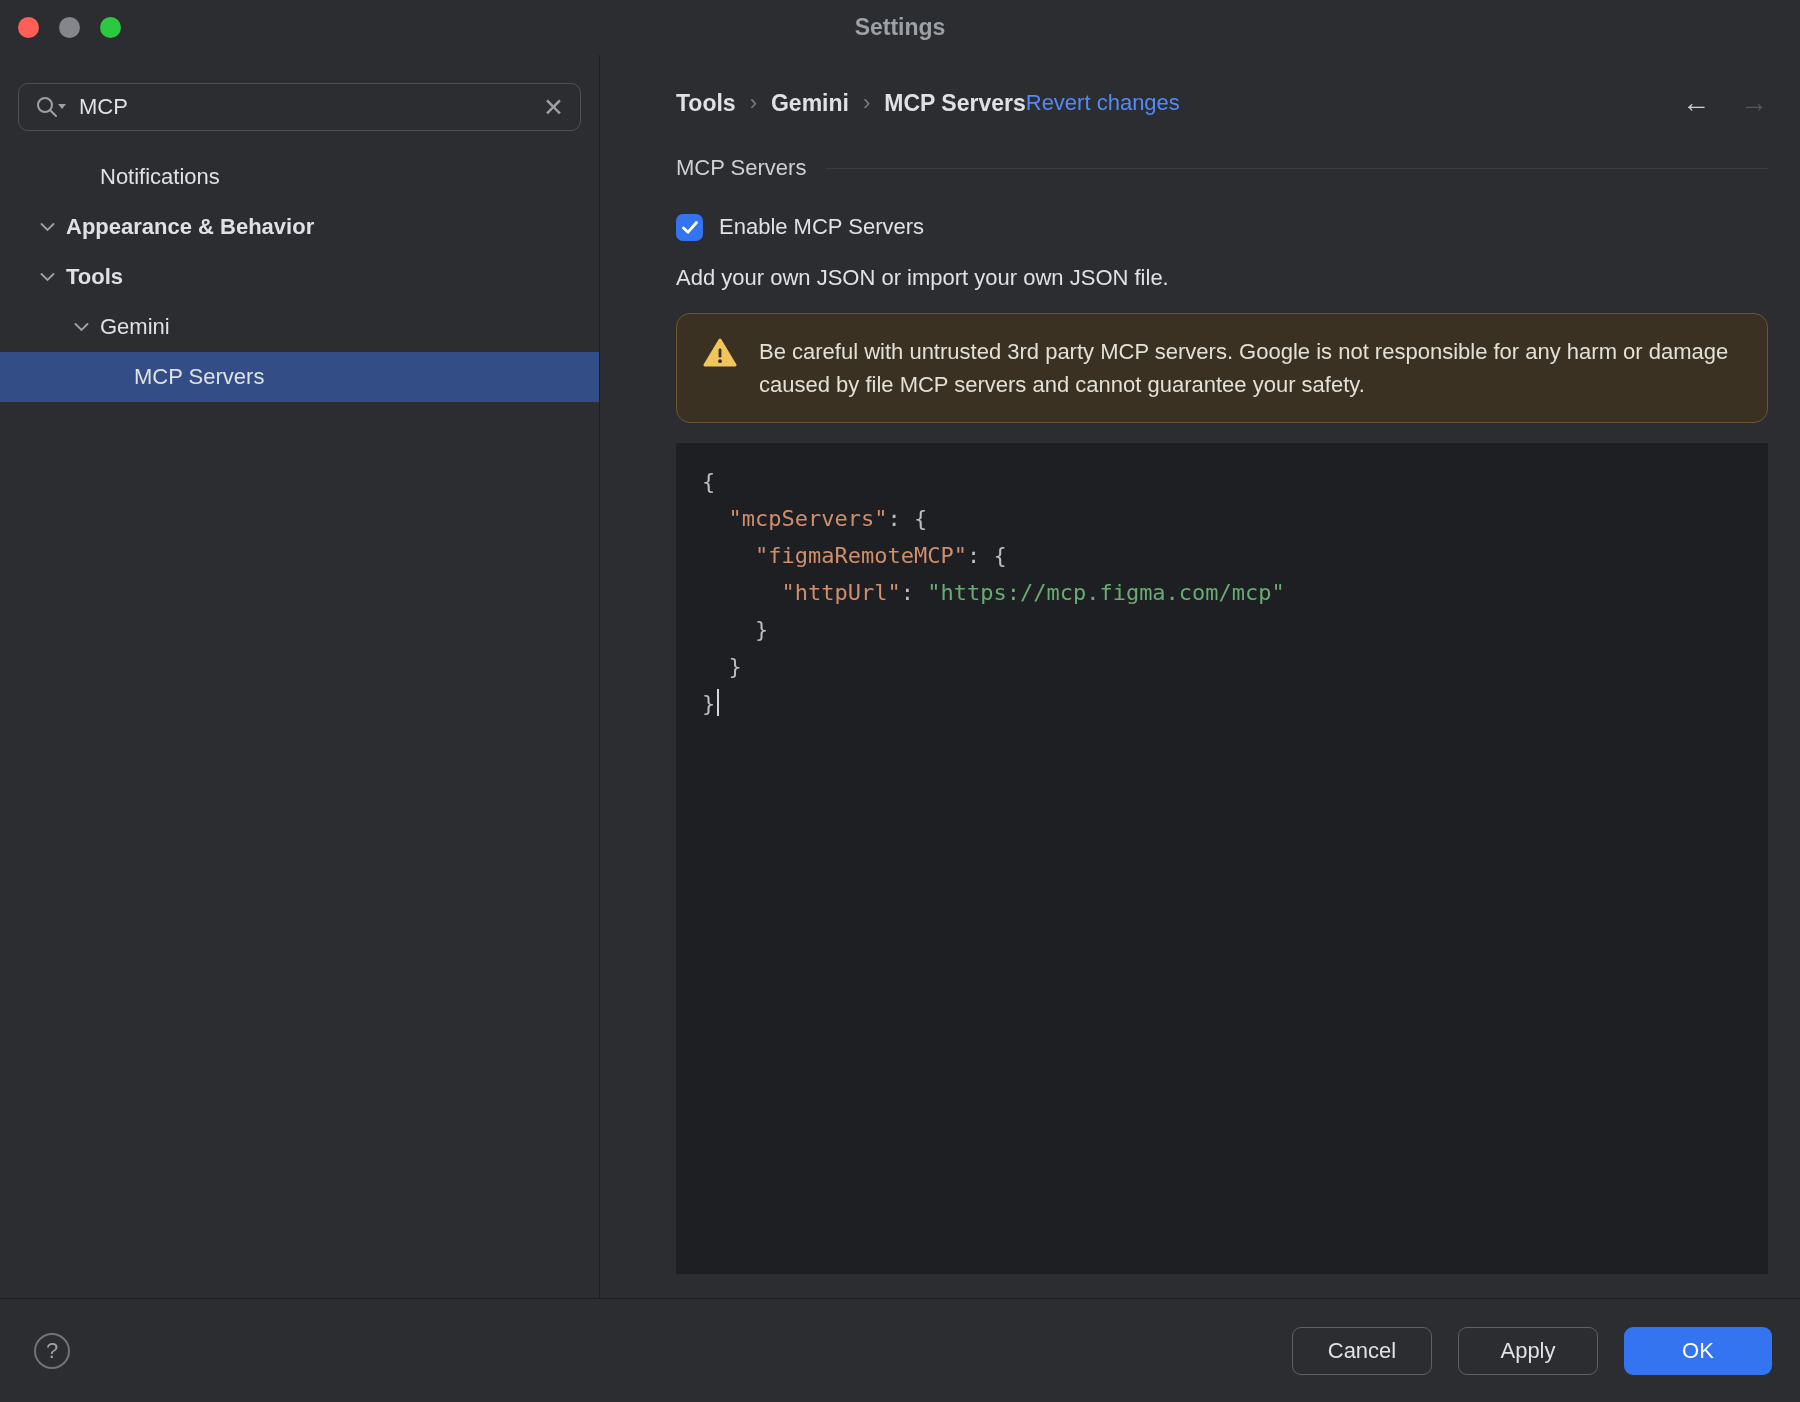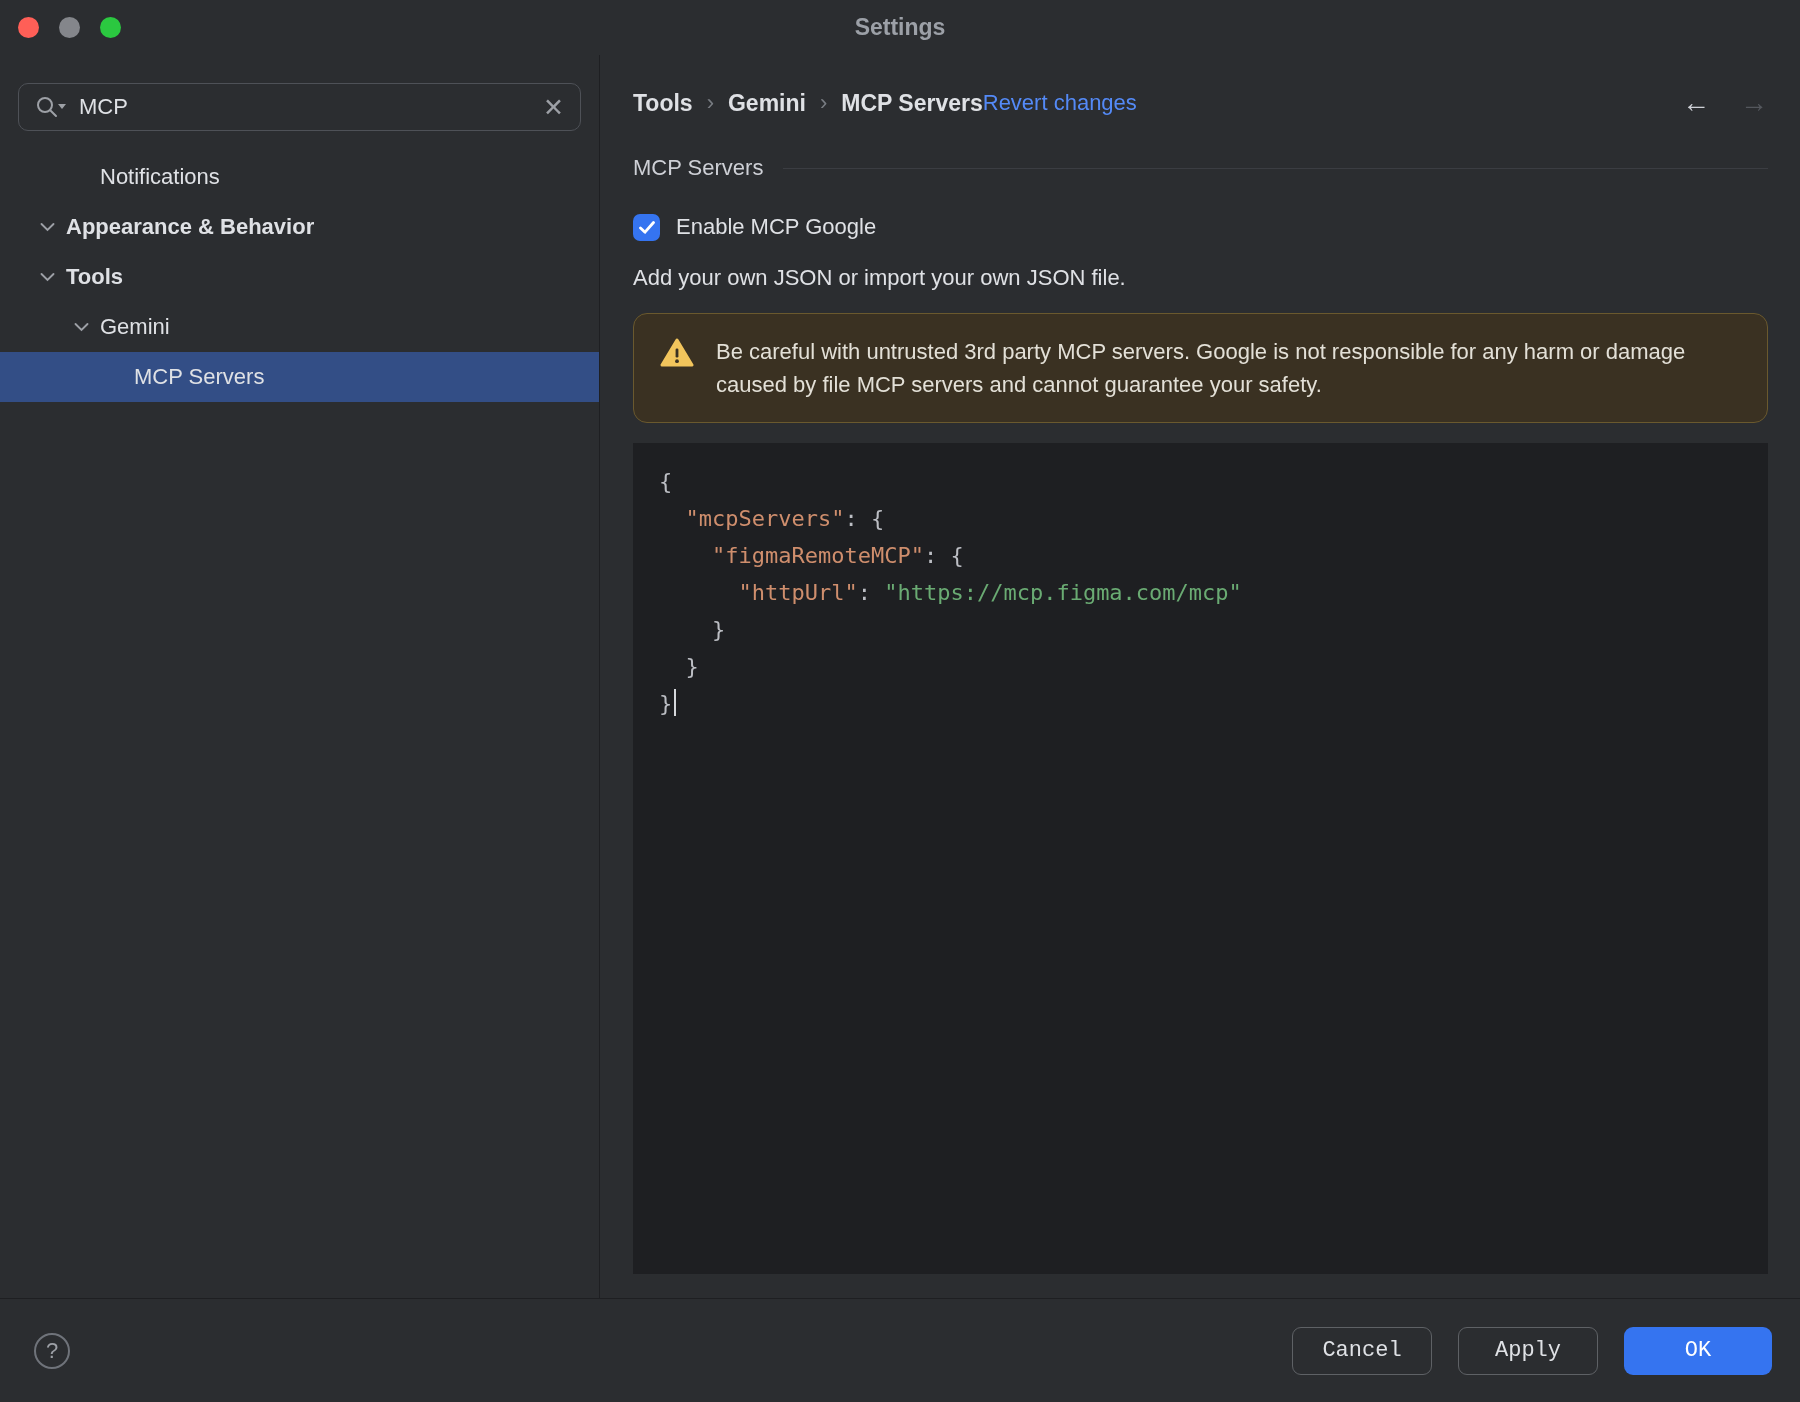--- a/index.html
+++ b/index.html
@@ -15,21 +15,21 @@
   
   .titlebar { height:55px; flex:none; position:relative; display:flex; align-items:center; justify-content:center; }
   .traffic { position:absolute; left:18px; top:0; height:100%; display:flex; align-items:center; gap:20px; }
   .tl { width:21px; height:21px; border-radius:50%; }
   .tl.red { background:#FF5F57; }
   .tl.gray { background:#84868B; }
   .tl.green { background:#2BC840; }
   .window-title { font-size:23px; font-weight:700; color:#9CA0A7; }
 
   
-  .main-row { flex:1; display:flex; min-height:0; }
+  .main-row { flex:1; display:flex; min-height:0;gap:43px; }
 
   
   .sidebar { width:600px; flex:none; border-right:1px solid #1E1F22; display:flex; flex-direction:column; }
   .searchbox { margin:28px 18px 0; height:48px; border:1px solid #4E5157; border-radius:10px;
                display:flex; align-items:center; padding:0 16px; gap:8px; }
   .search-icon svg { display:block; }
   .searchbox input { flex:1; background:transparent; border:none; outline:none; color:#DFE1E5;
                      font-size:22px; font-family:inherit; padding:0 4px; }
   .clear { color:#9DA0A6; font-size:25px; line-height:1; cursor:default; }
   .tree { margin-top:21px; }
@@ -71,21 +71,21 @@
             font-family:"DejaVu Sans Mono", "Liberation Mono", monospace; font-size:22px; overflow:hidden; cursor:text; }
   .code-line { white-space:pre; line-height:37px; }
   .caret { display:inline-block; width:2px; height:27px; background:#D6D8DC; vertical-align:-5px; margin-left:2px; }
 
   
   .footer { height:104px; flex:none; border-top:1px solid #1E1F22; display:flex; align-items:center;
             padding:0 28px 0 34px; }
   .help { width:36px; height:36px; border:2px solid #6F737A; border-radius:50%; color:#9DA0A6;
           display:flex; align-items:center; justify-content:center; font-size:22px; cursor:pointer; }
   .footer-buttons { margin-left:auto; display:flex; gap:26px; }
-  .btn { height:48px; min-width:140px; border-radius:9px; font-size:22px; font-family:Liberation Mono, monospace;
+  .btn { height:48px; min-width:140px; border-radius:9px; font-size:22px; font-family:Liberation Sans, sans-serif;
          display:flex; align-items:center; justify-content:center; padding:0 16px; cursor:pointer; }
   .btn.secondary { background:transparent; border:1px solid #5E6165; color:#DFE1E5; }
   .btn.primary { background:#3574F0; border:none; color:#FFFFFF; min-width:148px; }
 </style>
 </head>
 <body>
 
 <div class="window">
 
   <div class="titlebar">
@@ -168,21 +168,21 @@
         <span class="section-title">MCP Servers</span>
         <span class="section-line"></span>
       </div>
 
       <div class="checkbox-row">
         <span class="checkbox" id="enable-checkbox">
           <svg width="16" height="13" viewBox="0 0 16 13">
             <path d="M1.5 7 L6 11.2 L14.5 1.5" fill="none" stroke="#FFFFFF" stroke-width="2.8" stroke-linecap="round" stroke-linejoin="round"></path>
           </svg>
         </span>
-        <span class="checkbox-label">Enable MCP Google</span>
+        <span class="checkbox-label">Enable MCP Servers</span>
       </div>
 
       <div class="import-row">
         <span class="import-text">Add your own JSON or import your own JSON file.</span>
       </div>
 
       <div class="warning">
         <span class="warning-icon">
           <svg width="34" height="30" viewBox="0 0 34 30">
             <path d="M17 2 L32 27 H2 Z" fill="#F2C55C" stroke="#F2C55C" stroke-width="3" stroke-linejoin="round"></path>

